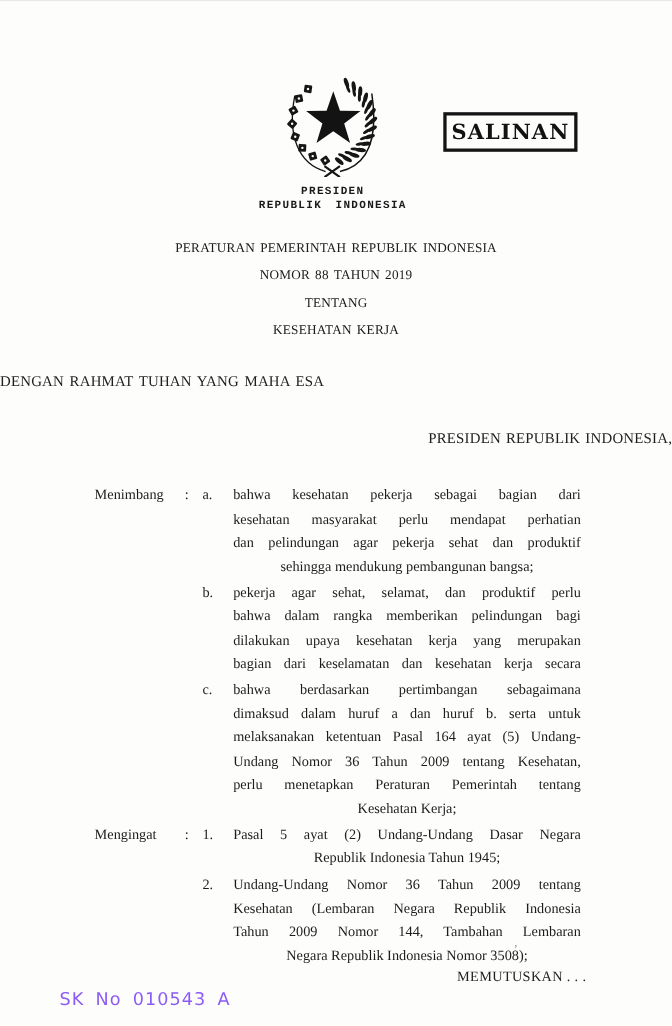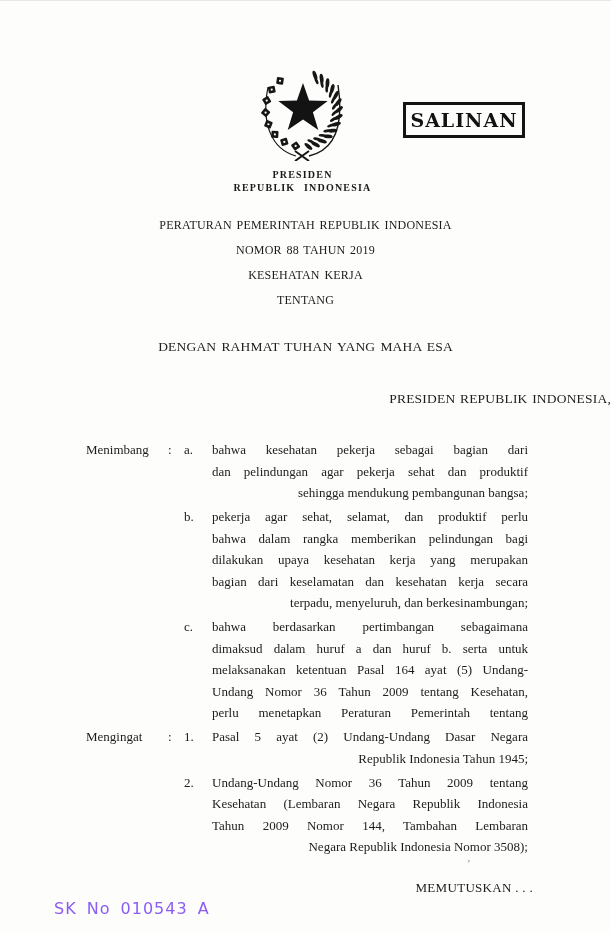--- a/index.html
+++ b/index.html
@@ -11,61 +11,61 @@
     background:#fdfdfc;
     color:#1e1e1e;
     font-family:"Liberation Serif", serif;
     overflow:hidden;
   }
   
   .emblem { position:absolute; left:259px; top:64px; width:88px; height:96px; }
   .letterhead {
     position:absolute; top:167px; left:0; right:6px;
     text-align:center;
-    font-family:Liberation Serif, serif;
+    font-family:Liberation Mono, monospace;
     font-weight:700; font-size:10px; line-height:13px;
     letter-spacing:1.2px; word-spacing:5px; color:#1a1a1a;
   }
   .stamp {
     position:absolute; left:403px; top:101px;
     width:122px; height:36px;
     border:3px solid #141414;
     text-align:center; line-height:30px;
     font-family:"DejaVu Serif", serif;
     font-weight:700; font-size:19px; letter-spacing:1px;
     color:#121212; background:#fdfdfc;
   }
   
   .title-block {
     position:absolute; top:212px; left:0; right:0;
     text-align:center; font-size:12px; line-height:25px;
     letter-spacing:0.2px; word-spacing:1.5px; color:#1b1b1b;
   }
   .invocation {
     position:absolute; top:338px; left:0; right:0;
-    text-align:center; font-size:13.5px; letter-spacing:0.2px; word-spacing:1.5px;
+    text-align:left; font-size:13.5px; letter-spacing:0.2px; word-spacing:1.5px;
   }
   .authority {
     position:absolute; top:390px; left:0; right:0;
     text-align:right; font-size:13.5px; letter-spacing:0.2px; word-spacing:1px;
   }
   
   .body-block {
     position:absolute; top:438px; left:86px; width:442px;
     font-size:13px; line-height:21.5px; color:#1c1c1c;
   }
   .clause { display:grid; grid-template-columns:82px 16px 1fr; }
   .clause-label { grid-column:1; }
   .clause-colon { grid-column:2; }
   .clause-items { grid-column:3; }
   .item { display:flex; margin-bottom:2.5px; }
   .item-marker { width:28px; flex:none; }
   .item-text { width:316px; flex:none; }
   .jline { text-align:justify; text-align-last:justify; height:21.5px; overflow:hidden; white-space:normal;font-family:Liberation Serif, serif; }
-  .lline { text-align:right; height:21.5px; overflow:hidden; }
+  .lline { text-align:center; height:21.5px; overflow:hidden; }
   
   .continuation {
     position:absolute; top:879px; right:78px;
     font-size:13px; letter-spacing:0.3px;
   }
   .page-code {
     position:absolute; left:54px; top:898px;
     font-family:"DejaVu Sans", sans-serif;
     font-size:16px; letter-spacing:1px; word-spacing:4px; color:#8b5cf6;
   }
@@ -136,59 +136,60 @@
   <div class="stamp">SALINAN</div>
 
   <div class="letterhead">
     <div>PRESIDEN</div>
     <div>REPUBLIK INDONESIA</div>
   </div>
 
   <div class="title-block">
     <div>PERATURAN PEMERINTAH REPUBLIK INDONESIA</div>
     <div>NOMOR 88 TAHUN 2019</div>
+    <div>TENTANG</div>
     <div>KESEHATAN KERJA</div>
-    <div>TENTANG</div>
   </div>
 
   <div class="invocation">DENGAN RAHMAT TUHAN YANG MAHA ESA</div>
   <div class="authority">PRESIDEN REPUBLIK INDONESIA,</div>
 
   <div class="body-block">
 
     <div class="clause">
       <div class="clause-label">Menimbang</div>
       <div class="clause-colon">:</div>
       <div class="clause-items">
         <div class="item">
           <div class="item-marker">a.</div>
           <div class="item-text">
             <div class="jline">bahwa kesehatan pekerja sebagai bagian dari</div>
+            <div class="jline">kesehatan masyarakat perlu mendapat perhatian</div>
             <div class="jline">dan pelindungan agar pekerja sehat dan produktif</div>
             <div class="lline">sehingga mendukung pembangunan bangsa;</div>
           </div>
         </div>
         <div class="item">
           <div class="item-marker">b.</div>
           <div class="item-text">
             <div class="jline">pekerja agar sehat, selamat, dan produktif perlu</div>
             <div class="jline">bahwa dalam rangka memberikan pelindungan bagi</div>
             <div class="jline">dilakukan upaya kesehatan kerja yang merupakan</div>
             <div class="jline">bagian dari keselamatan dan kesehatan kerja secara</div>
-            <div class="lline">terpadu, menyeluruh, dan berkesinambungan;</div>
           </div>
         </div>
         <div class="item">
           <div class="item-marker">c.</div>
           <div class="item-text">
             <div class="jline">bahwa berdasarkan pertimbangan sebagaimana</div>
             <div class="jline">dimaksud dalam huruf a dan huruf b. serta untuk</div>
             <div class="jline">melaksanakan ketentuan Pasal 164 ayat (5) Undang-</div>
             <div class="jline">Undang Nomor 36 Tahun 2009 tentang Kesehatan,</div>
             <div class="jline">perlu menetapkan Peraturan Pemerintah tentang</div>
+            <div class="lline">Kesehatan Kerja;</div>
           </div>
         </div>
       </div>
     </div>
 
     <div class="clause">
       <div class="clause-label">Mengingat</div>
       <div class="clause-colon">:</div>
       <div class="clause-items">
         <div class="item">

